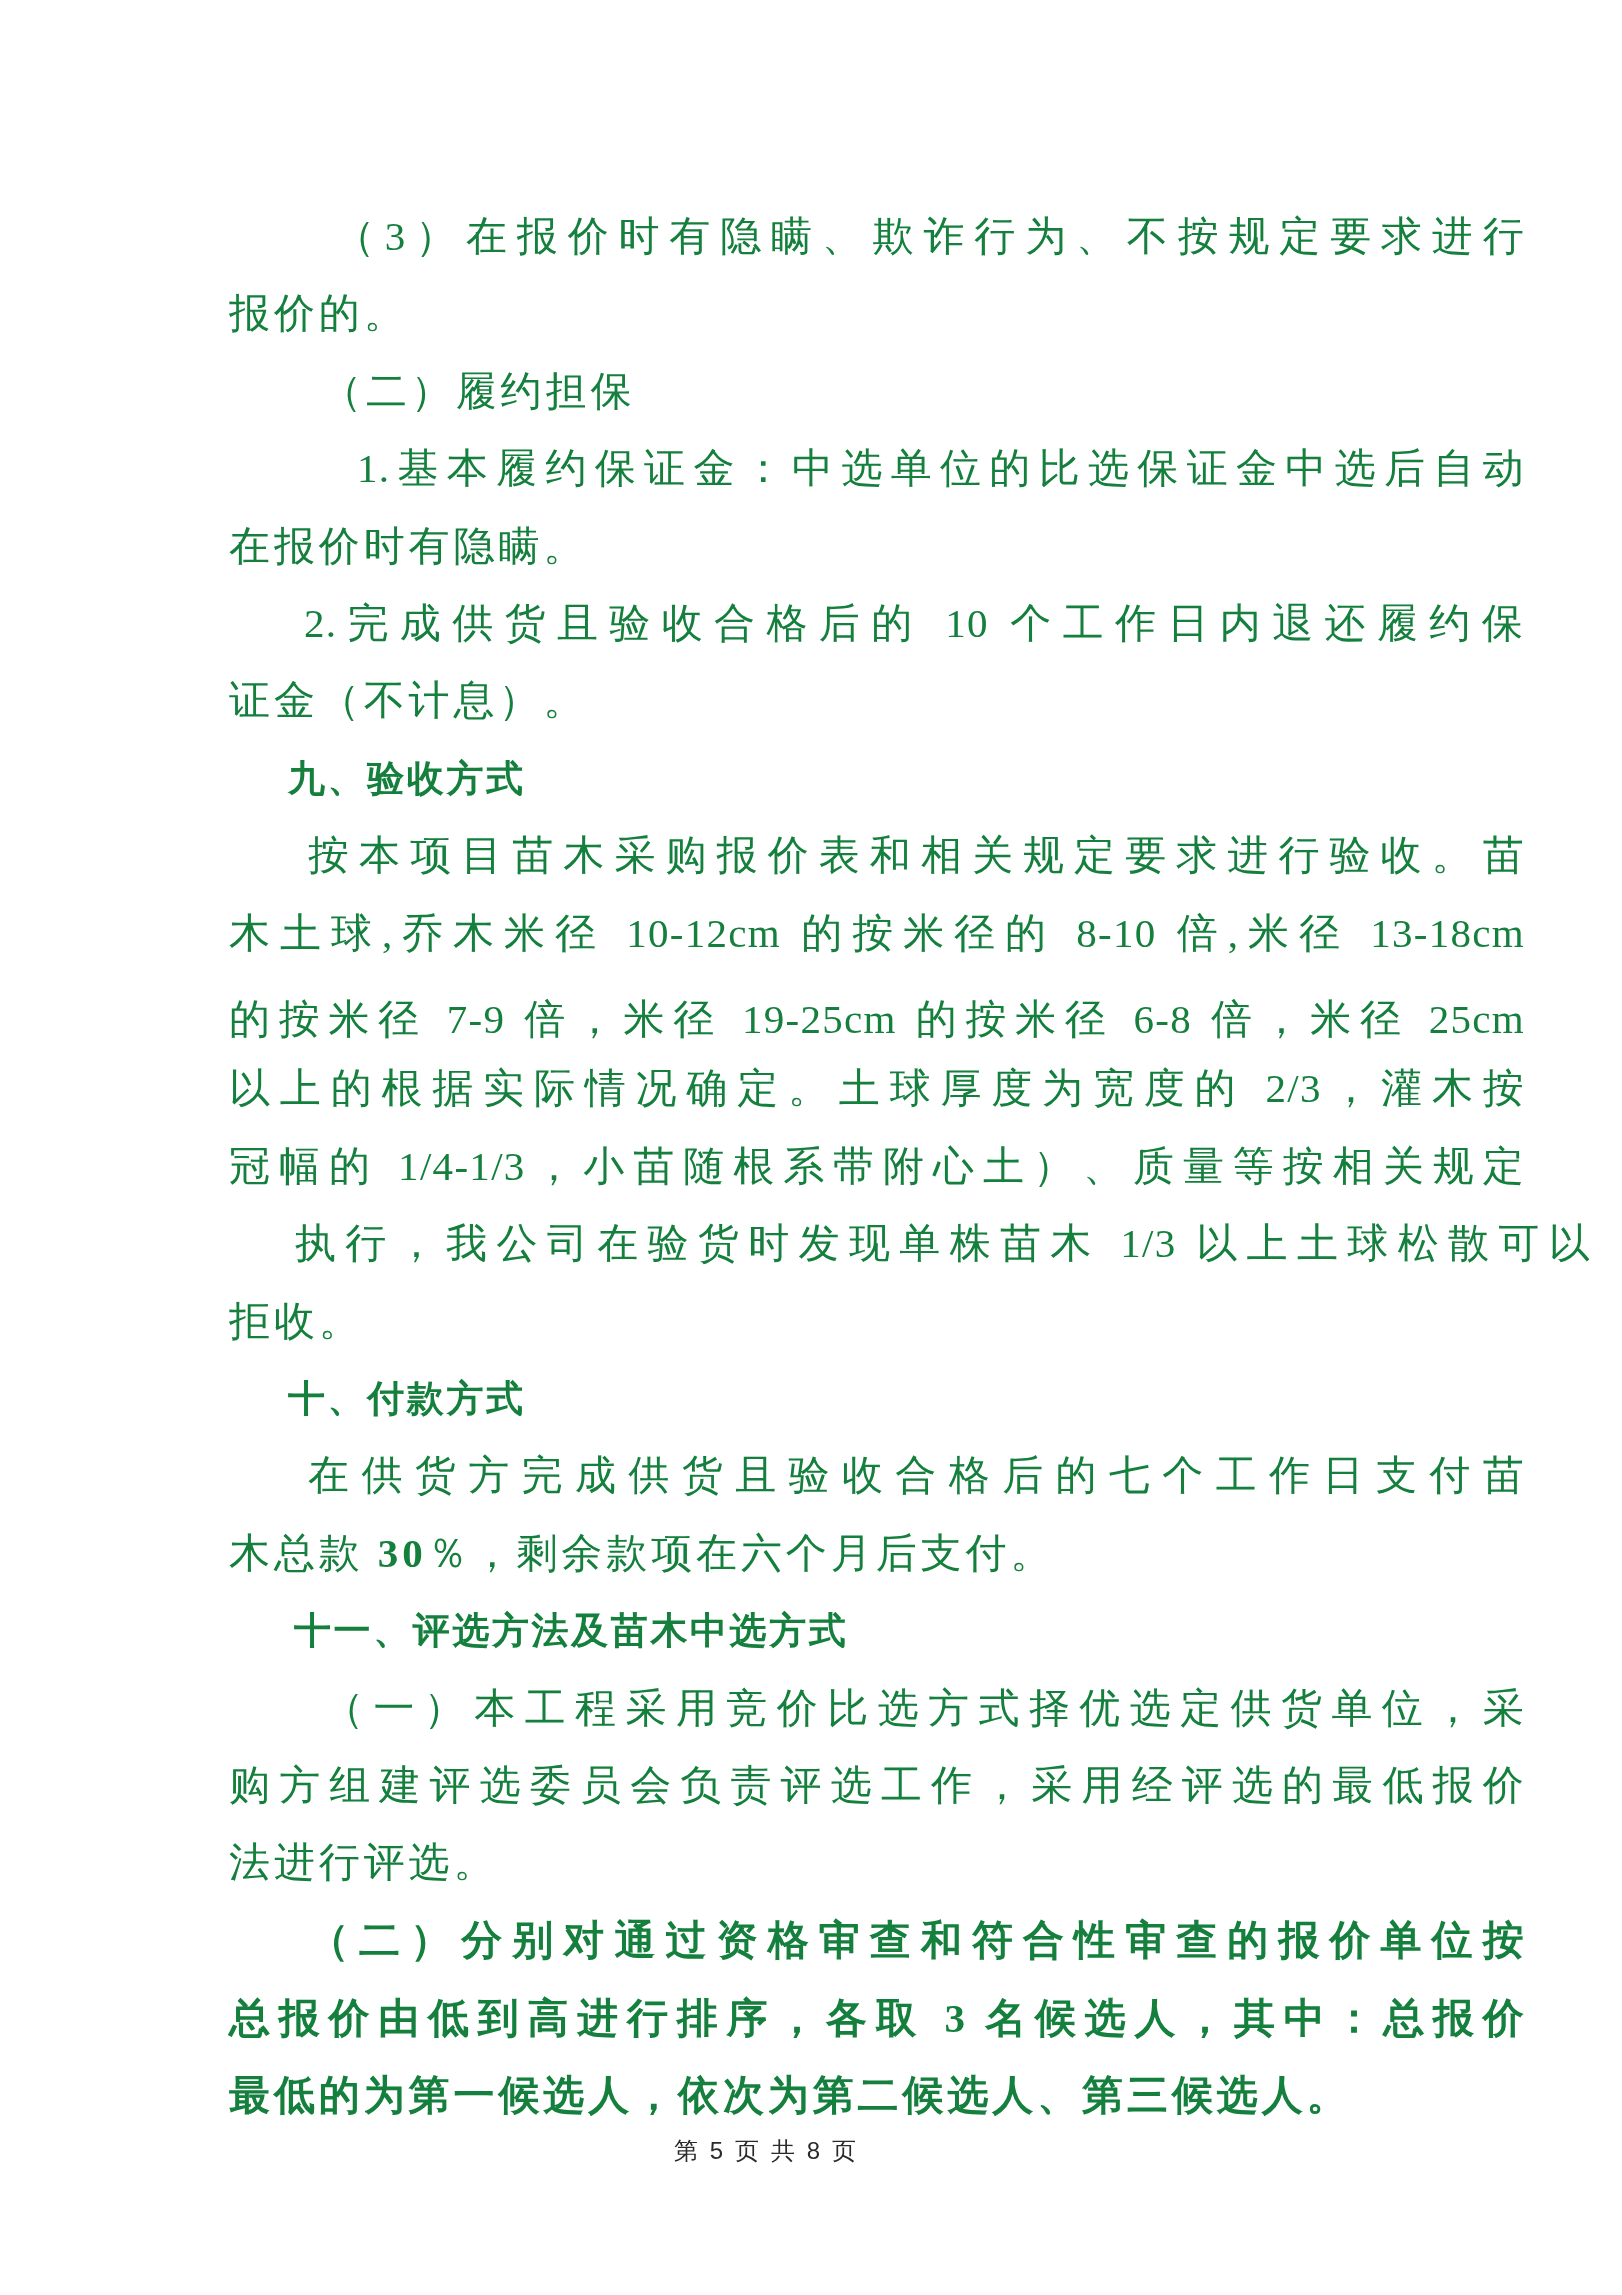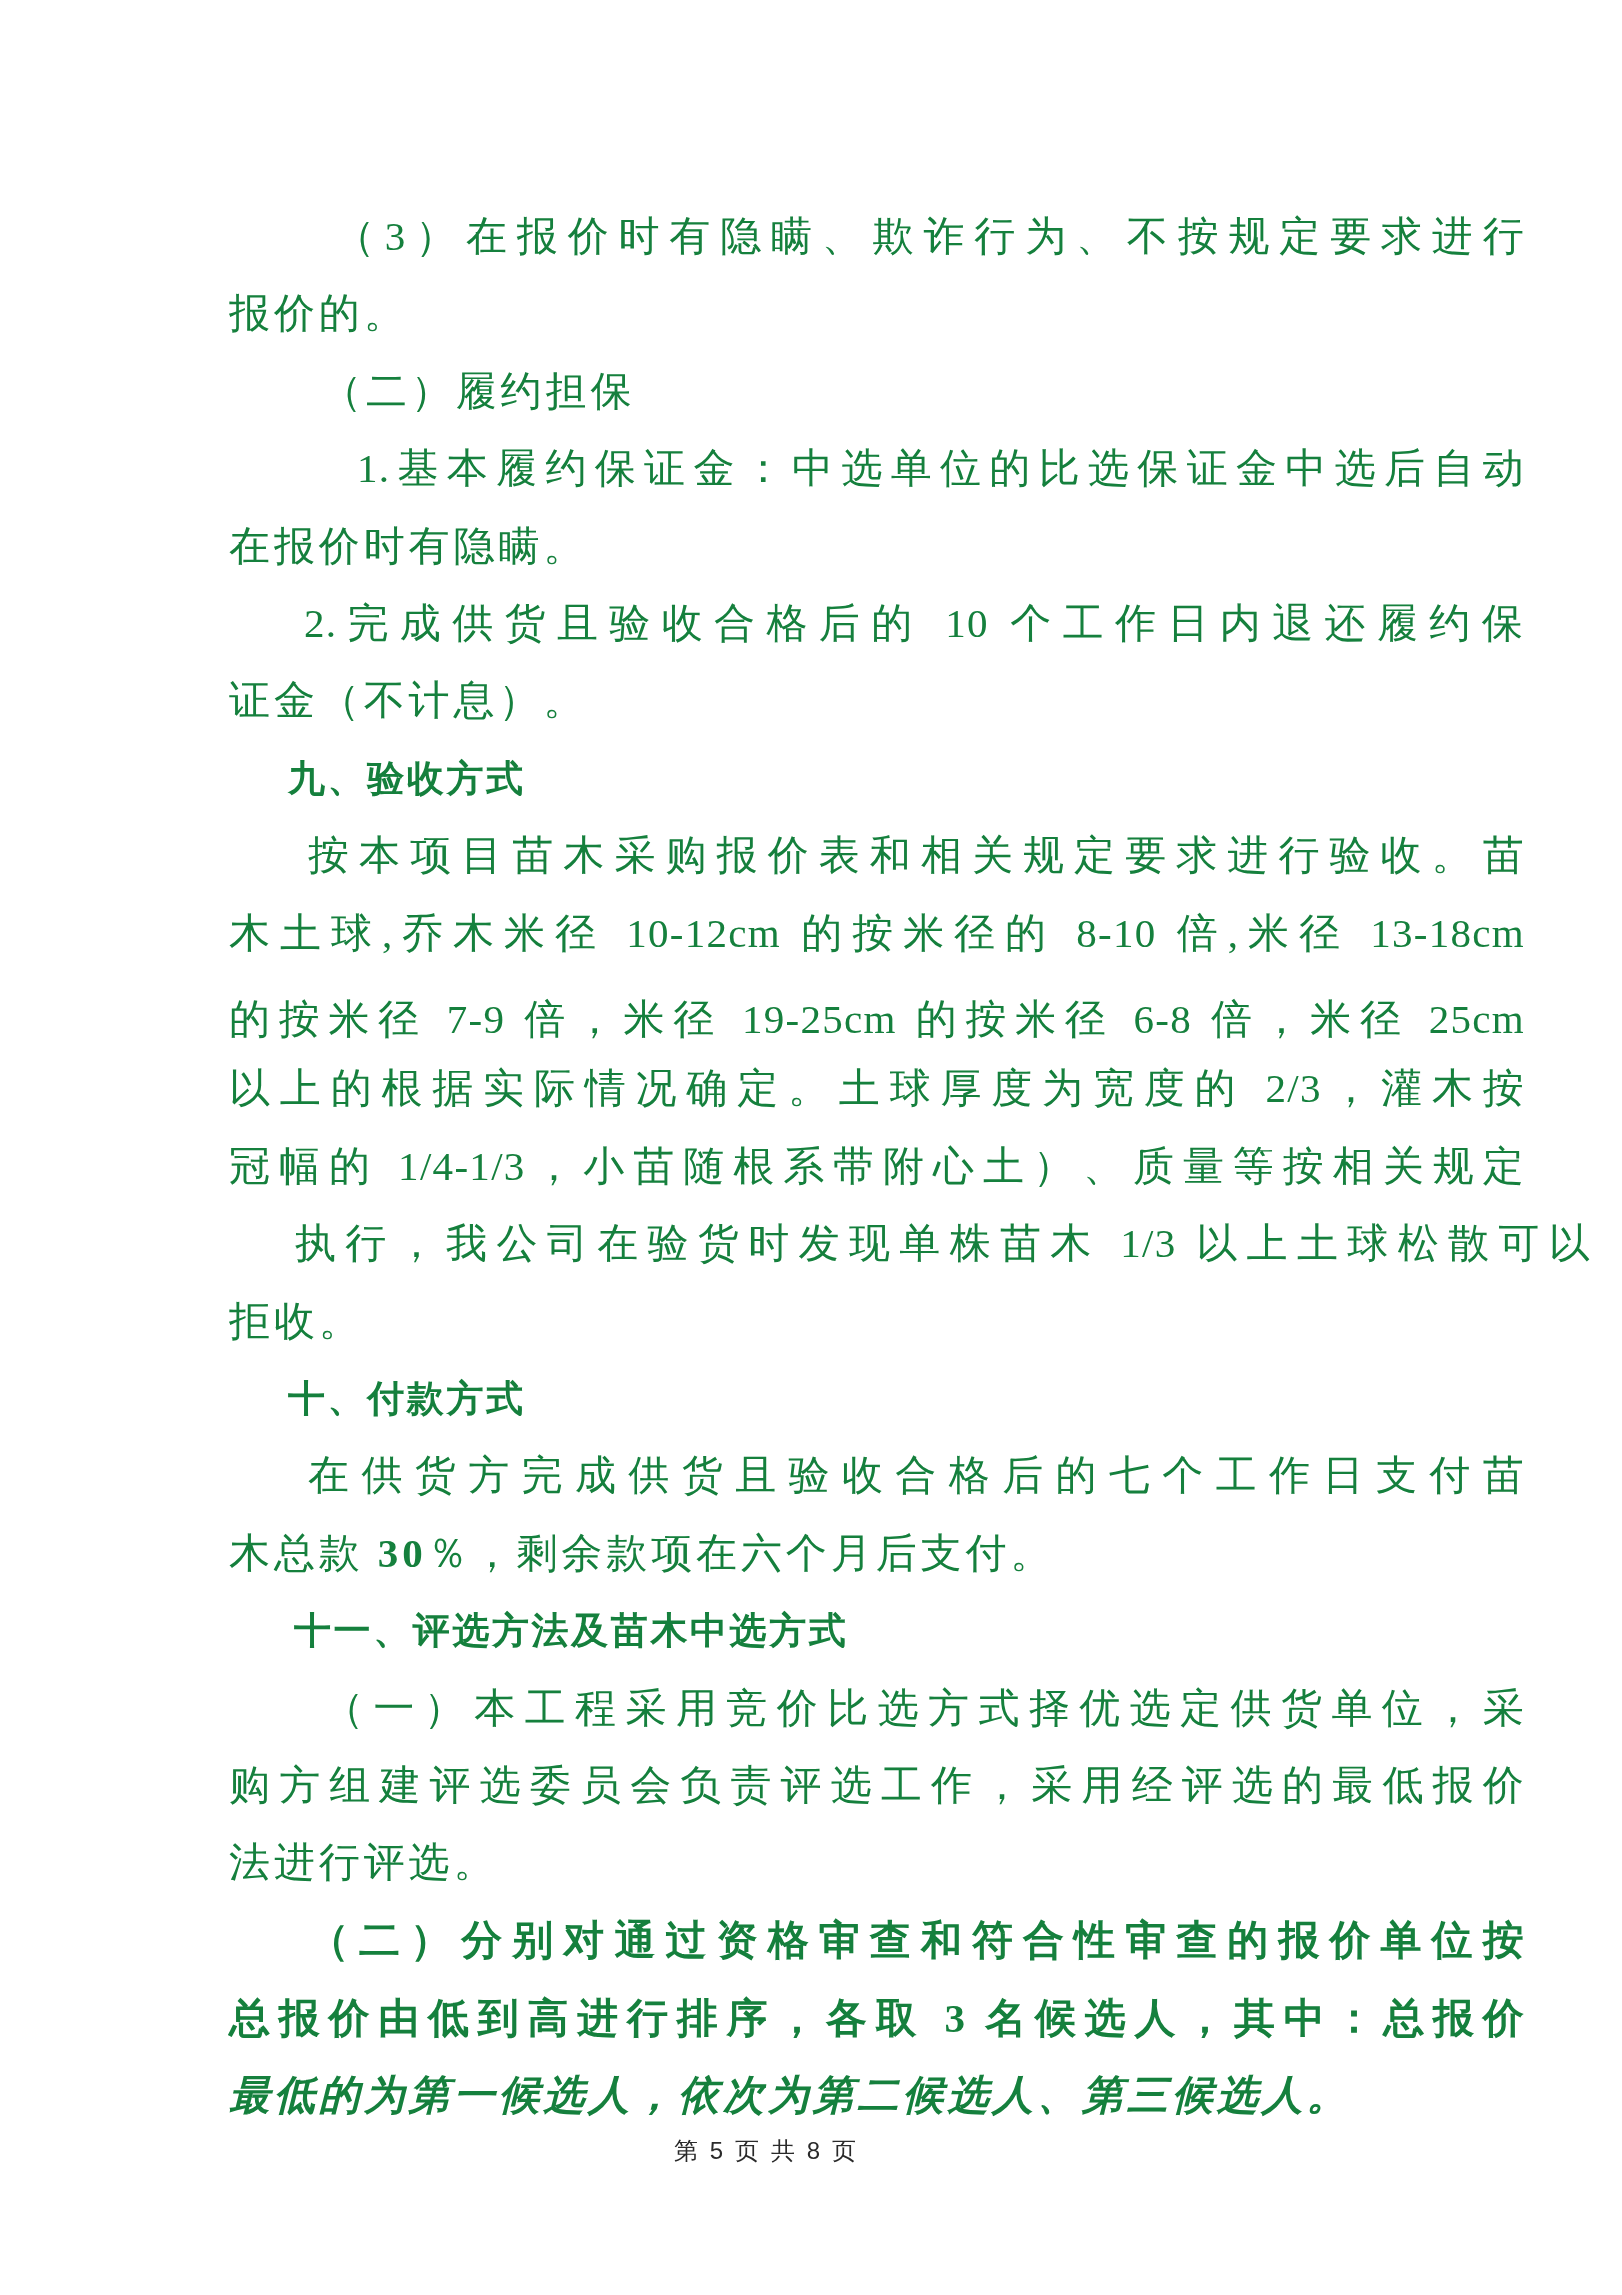--- a/index.html
+++ b/index.html
@@ -75,17 +75,17 @@
       <div class="line" style="top: 1296px; left: 229px;">拒收。</div>
       <div class="line heading" style="top: 1373px; left: 288px;">十、付款方式</div>
       <div class="line justify" style="top: 1450px; left: 308px; width: 1217px;">在供货方完成供货且验收合格后的七个工作日支付苗</div>
       <div class="line" style="top: 1528px; left: 229px;"><span>木总款 </span><span class="b">30</span><span>％，剩余款项在六个月后支付。</span></div>
       <div class="line heading" style="top: 1605px; left: 294px;">十一、评选方法及苗木中选方式</div>
       <div class="line justify" style="top: 1683px; left: 323px; width: 1202px;">（一）本工程采用竞价比选方式择优选定供货单位，采</div>
       <div class="line justify" style="top: 1760px; left: 229px; width: 1296px;">购方组建评选委员会负责评选工作，采用经评选的最低报价</div>
       <div class="line" style="top: 1837px; left: 229px;">法进行评选。</div>
       <div class="line justify bold" style="top: 1915px; left: 308px; width: 1217px;">（二）分别对通过资格审查和符合性审查的报价单位按</div>
       <div class="line justify bold" style="top: 1993px; left: 229px; width: 1296px;">总报价由低到高进行排序，各取 3 名候选人，其中：总报价</div>
-      <div class="line bold" style="top: 2070px; left: 229px; font-style: italic;">最低的为第一候选人，依次为第二候选人、第三候选人。</div>
+      <div class="line bold" style="top: 2070px; left: 229px;">最低的为第一候选人，依次为第二候选人、第三候选人。</div>
     </div>
   <div id="footer">第 5 页 共 8 页</div>
 </div>
 
 
 </body></html>

